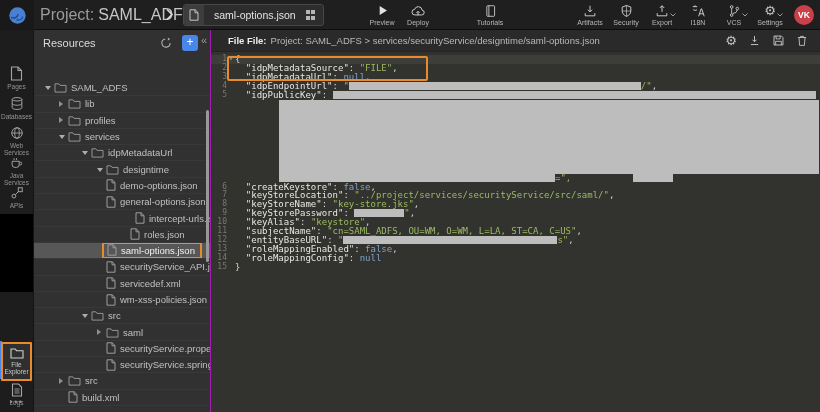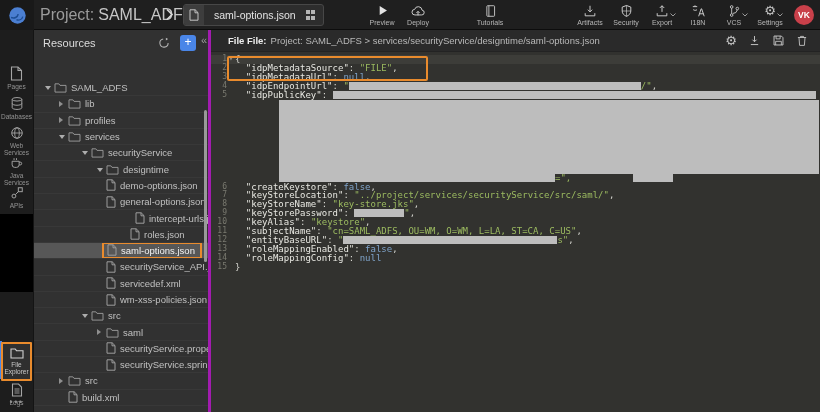--- a/index.html
+++ b/index.html
@@ -34,21 +34,21 @@
   .sbitem .lab{font-size:6.5px;line-height:7px;color:#949494;text-align:center}
   .sb-pages{top:36px}.sb-db{top:66px}.sb-web{top:96px}.sb-java{top:126px}.sb-apis{top:156px}
   .sb-redact{position:absolute;left:0;top:184px;width:100%;height:78px;background:#000}
   .sb-fe{top:312px;left:1px;width:31px;border:2px solid #e98b2d;border-radius:1px;padding:3px 0 4px;background:#2f2f2f}
   .sb-fe .lab{color:#c9c9c9}
   .sb-fe-bar{position:absolute;left:0;top:311px;width:2px;height:38px;background:#4a86e8}
   .sb-logs{top:353px}
   .sb-dots{position:absolute;bottom:5px;width:100%;text-align:center;color:#8f8f8f;font-size:9px;letter-spacing:1.5px;cursor:pointer}
 
   
-  .explorer{position:absolute;left:34px;top:30px;bottom:0;width:177px;background:#313131;border-right:3px solid #a21caf}
+  .explorer{position:absolute;left:34px;top:30px;bottom:0;width:177px;background:#313131;border-right:1px solid #a21caf}
   .ex-head{height:26px;display:flex;align-items:center;padding:0 12px 0 9px;gap:10px}
   .ex-title{flex:1;font-size:11px;color:#dcdcdc}
   .refresh{display:flex;cursor:pointer}
   .plusbtn{width:16px;height:16px;background:#4a86e8;border-radius:3px;color:#fff;font-size:12px;line-height:14px;text-align:center;cursor:pointer}
   .ex-search{margin:1px 7px 0;position:relative}
   .ex-search input{width:100%;height:17px;background:#2b2b2b;border:1px solid #5a5a5a;border-radius:4px;color:#cfcfcf;
     font-size:8.5px;font-family:"Liberation Sans",sans-serif;padding:0 4px 0 19px;outline:none}
   .ex-search input::placeholder{color:#8f8f8f}
   .ex-search .mag{position:absolute;left:5px;top:3px}
   .tree{position:absolute;top:50px;left:0;right:0}
@@ -354,21 +354,21 @@
         </div>
         <div class="trow" style="padding-left: 45px;">
           <span class="arrowbox">
             <span class="tri-d"></span>
           </span>
           <span class="ticon">
             <svg width="13" height="11" viewBox="0 0 14 12">
               <path d="M1 2h4.2l1.3 1.7H13V11H1z" fill="none" stroke="#9d9d9d"></path>
             </svg>
           </span>
-          <span class="tlabel">securityService</span>
+          <span class="tlabel">idpMetadataUrl</span>
         </div>
         <div class="trow" style="padding-left: 60px;">
           <span class="arrowbox">
             <span class="tri-d"></span>
           </span>
           <span class="ticon">
             <svg width="13" height="11" viewBox="0 0 14 12">
               <path d="M1 2h4.2l1.3 1.7H13V11H1z" fill="none" stroke="#9d9d9d"></path>
             </svg>
           </span>

